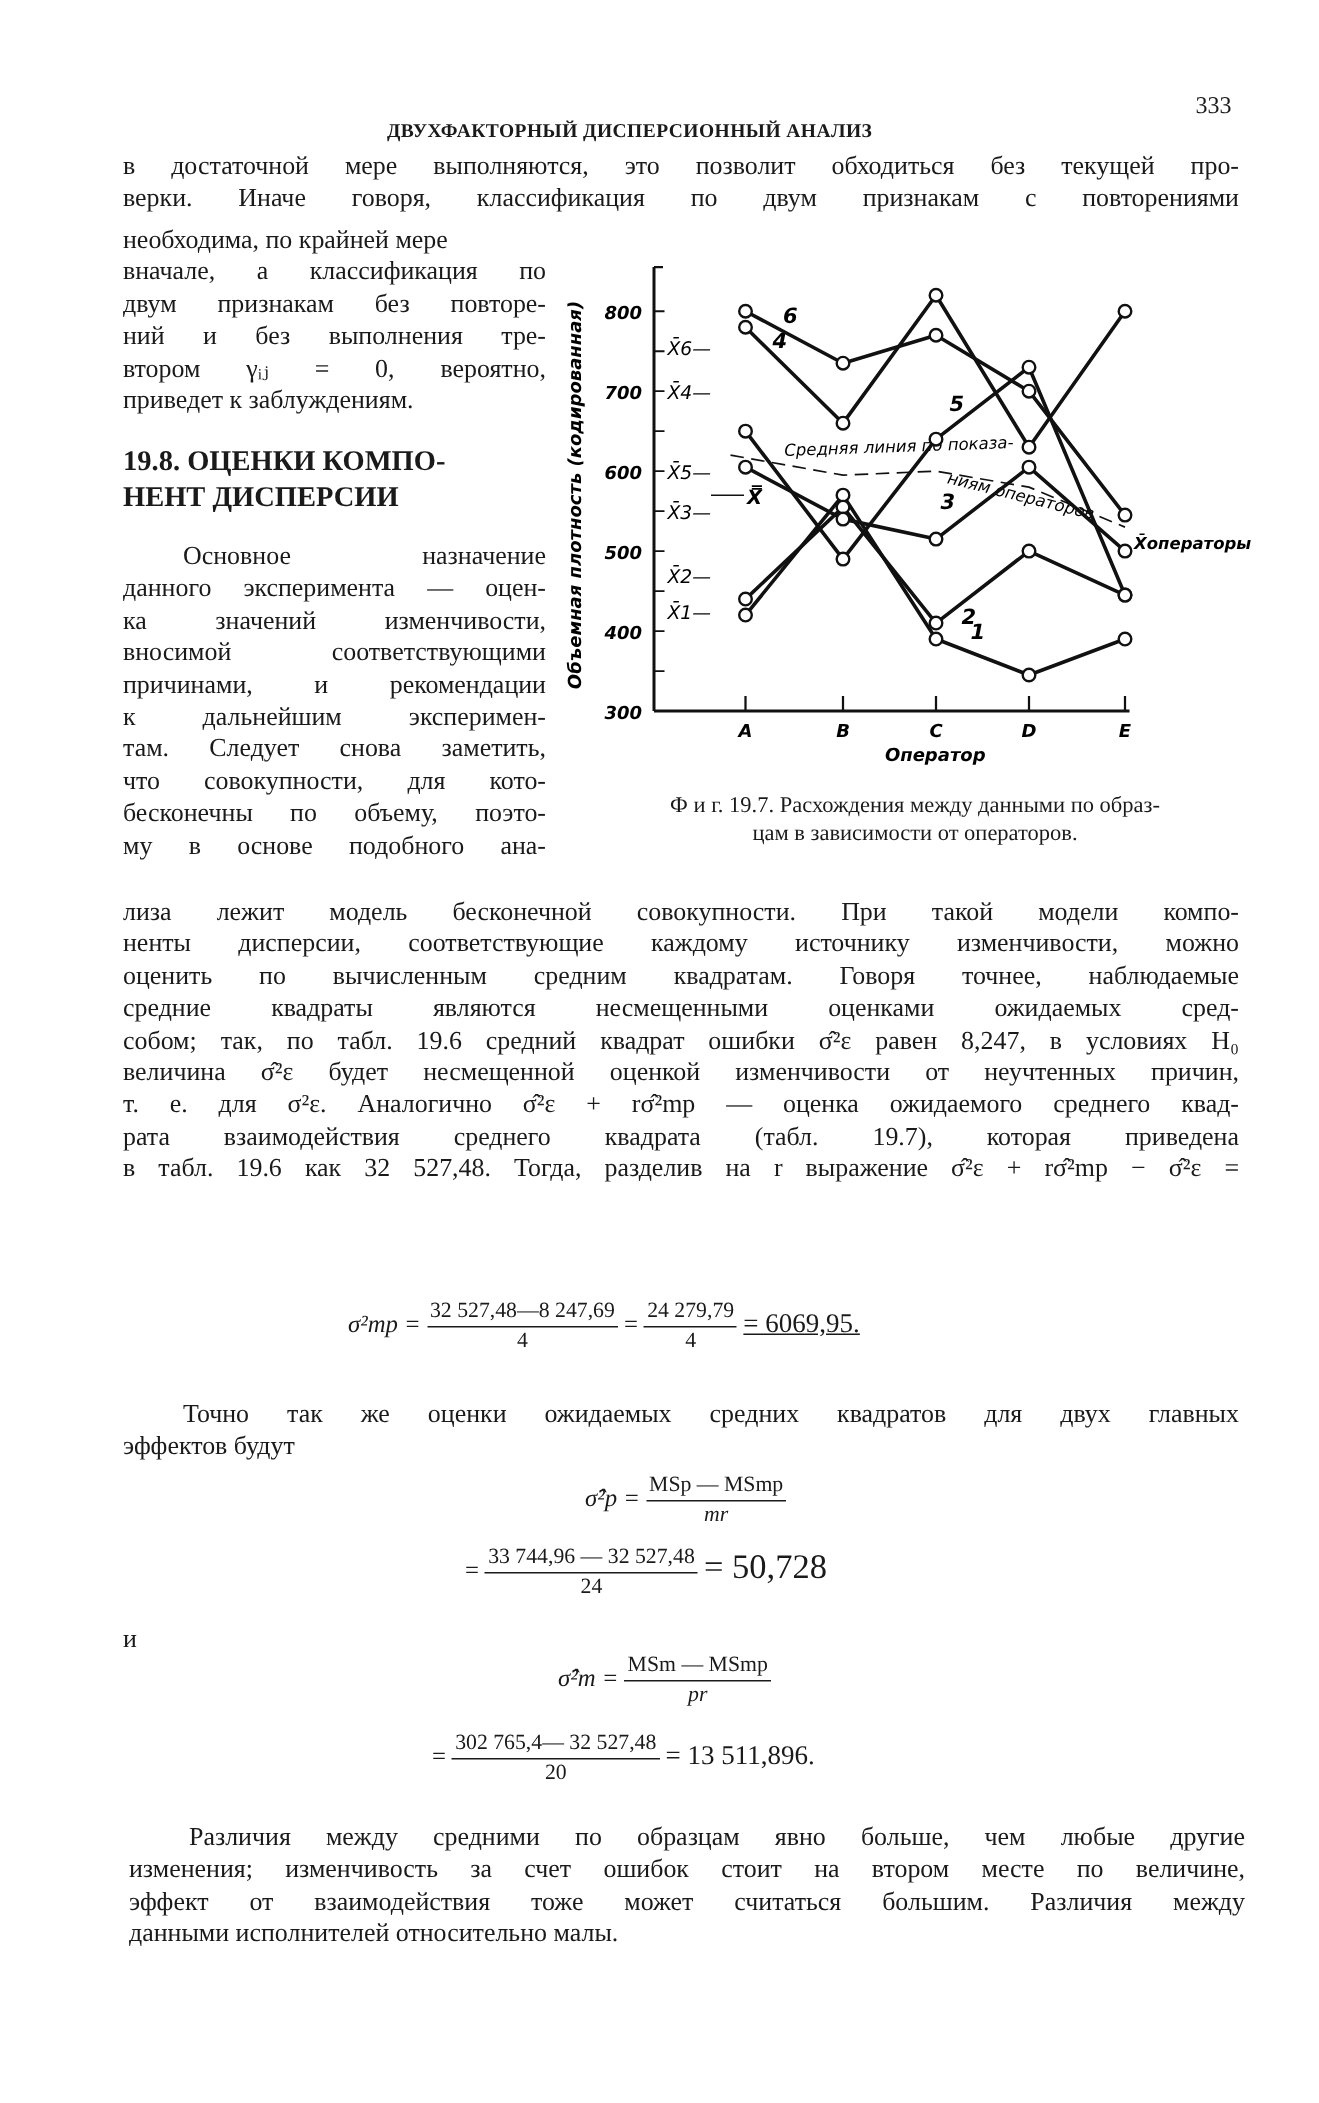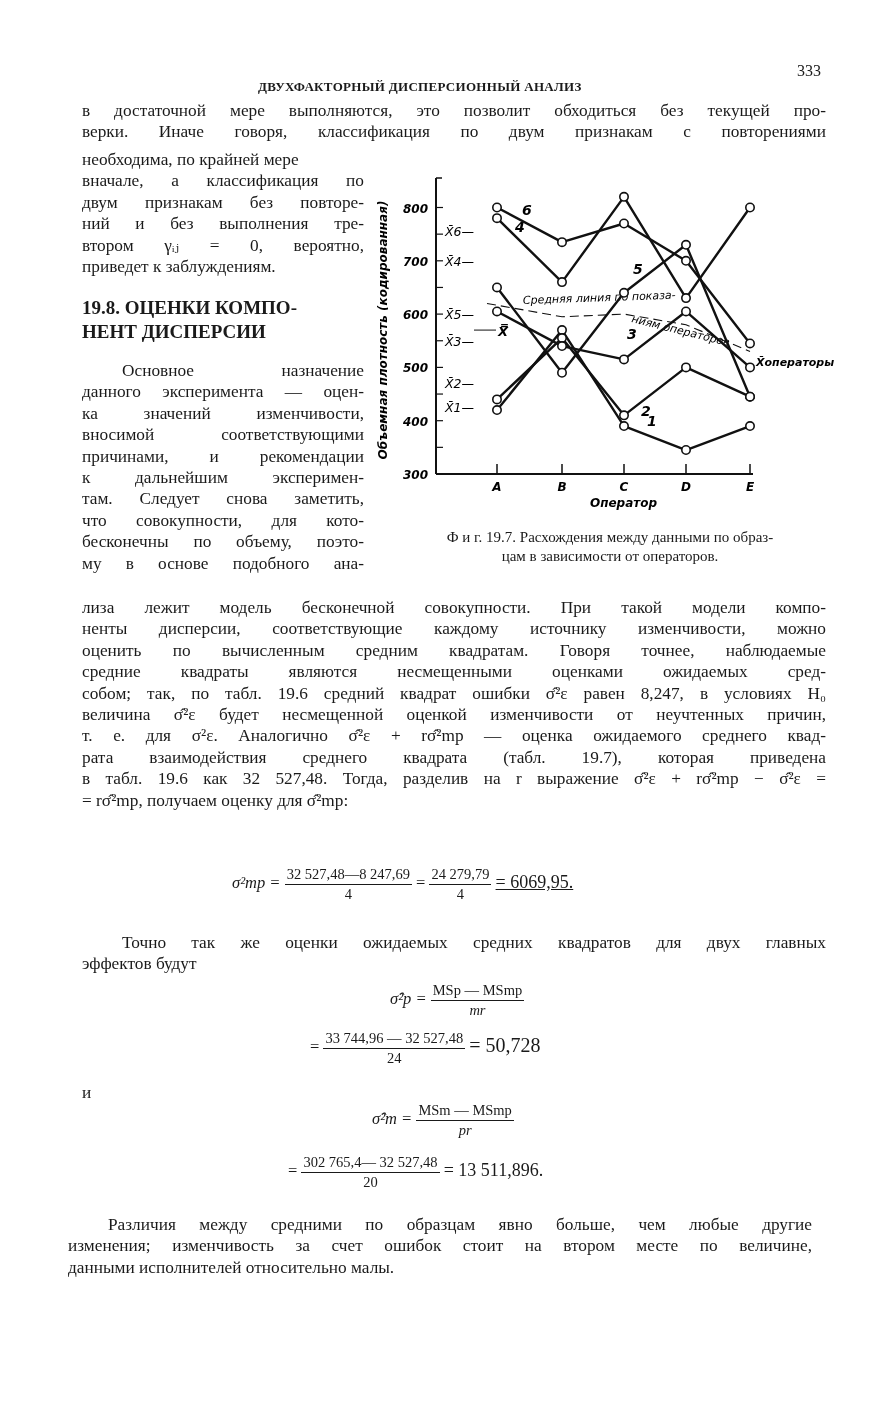--- a/index.html
+++ b/index.html
@@ -156,21 +156,20 @@
 <div class="abs p" style="left:82px; top:597px; width:744px;">
   <span class="line">лиза лежит модель бесконечной совокупности. При такой модели компо-</span>
   <span class="line">ненты дисперсии, соответствующие каждому источнику изменчивости, можно</span>
   <span class="line">оценить по вычисленным средним квадратам. Говоря точнее, наблюдаемые</span>
   <span class="line">средние квадраты являются несмещенными оценками ожидаемых сред-</span>
   <span class="line">собом; так, по табл. 19.6 средний квадрат ошибки σ̂²ε равен 8,247, в условиях H₀</span>
   <span class="line">величина σ̂²ε будет несмещенной оценкой изменчивости от неучтенных причин,</span>
   <span class="line">т. е. для σ²ε. Аналогично σ̂²ε + rσ̂²mp — оценка ожидаемого среднего квад-</span>
   <span class="line">рата взаимодействия среднего квадрата (табл. 19.7), которая приведена</span>
   <span class="line">в табл. 19.6 как 32 527,48. Тогда, разделив на r выражение σ̂²ε + rσ̂²mp − σ̂²ε =</span>
-  <span class="line last">= rσ̂²mp, получаем оценку для σ̂²mp:</span>
 </div>
 
 <div class="abs eq" style="left:232px; top:866px;">
   <span class="i">σ²mp =</span>
   <span class="frac">
     <span class="num">32 527,48—8 247,69</span>
     <span class="den">4</span>
   </span>
   <span>=</span>
   <span class="frac">
@@ -191,38 +190,39 @@
     <span class="num">MSp — MSmp</span>
     <span class="den i">mr</span>
   </span>
 </div>
 <div class="abs eq" style="left:310px; top:1030px;">
   <span>=</span>
   <span class="frac">
     <span class="num">33 744,96 — 32 527,48</span>
     <span class="den">24</span>
   </span>
-  <span style="font-size:20px;">= 50,728</span>
+  <span style="font-size:23px;">= 50,728</span>
 </div>
 
 <div class="abs p" style="left:82px; top:1082px;">и</div>
 
 <div class="abs eq" style="left:372px; top:1102px;">
   <span class="i">σ̂²m =</span>
   <span class="frac">
     <span class="num">MSm — MSmp</span>
     <span class="den i">pr</span>
   </span>
 </div>
 <div class="abs eq" style="left:288px; top:1154px;">
   <span>=</span>
   <span class="frac">
     <span class="num">302 765,4— 32 527,48</span>
     <span class="den">20</span>
   </span>
   <span style="font-size:18px;">= 13 511,896.</span>
 </div>
 
-<div class="abs p" style="left:68px; top:1214px; width:744px;">
+<div class="abs p" style="left:86px; top:1214px; width:744px;">
   <span class="line" style="padding-left:40px;">Различия между средними по образцам явно больше, чем любые другие</span>
   <span class="line">изменения; изменчивость за счет ошибок стоит на втором месте по величине,</span>
+  <span class="line">эффект от взаимодействия тоже может считаться большим. Различия между</span>
   <span class="line last">данными исполнителей относительно малы.</span>
 </div>
 
 </body></html>

